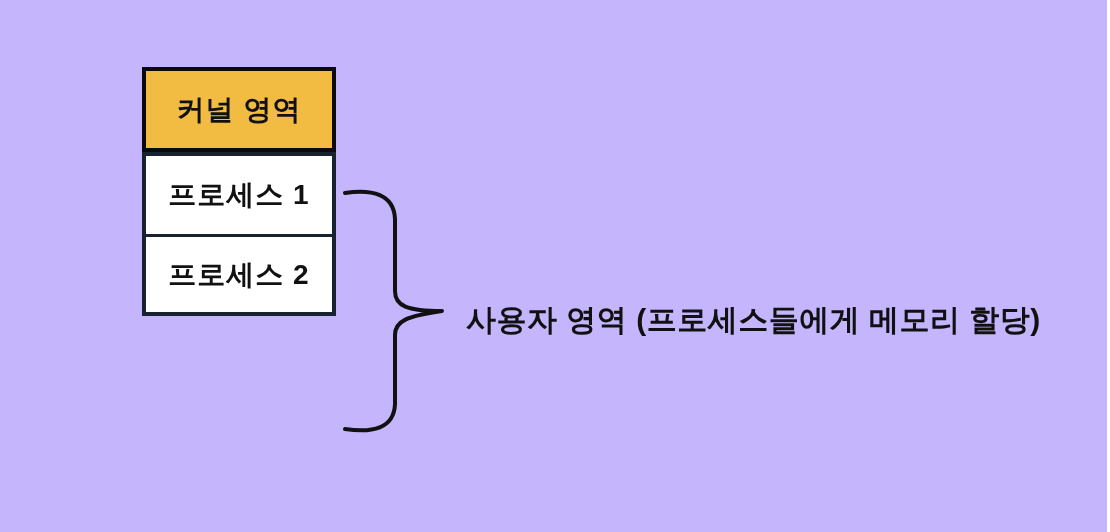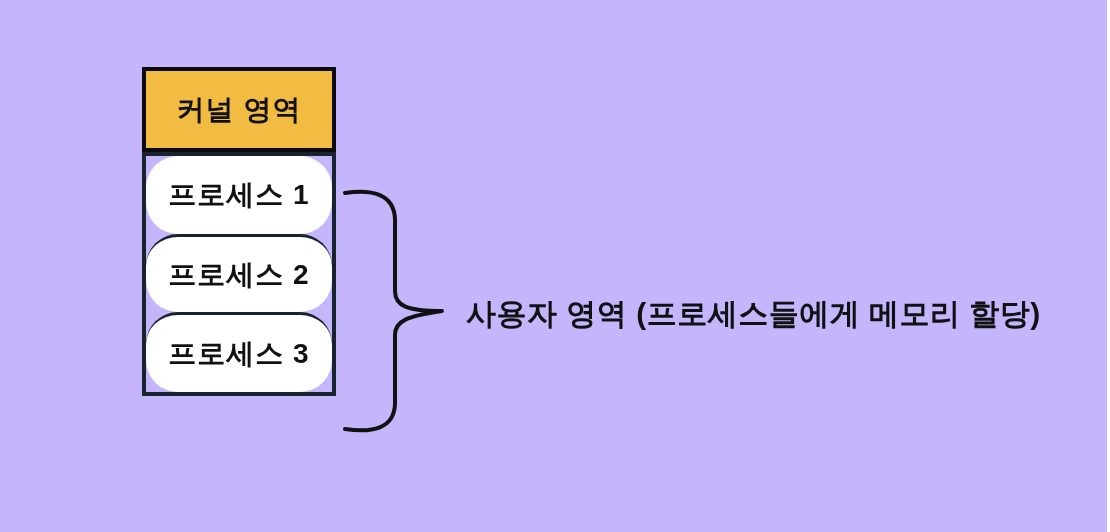--- a/index.html
+++ b/index.html
@@ -38,36 +38,36 @@
   }
   .kernel-box {
     height: 85px;
     background: var(--kernel-fill);
     border: 4px solid var(--kernel-border);
   }
   .process-stack {
     border: 4px solid var(--process-border);
     border-top: 4px solid var(--process-border);
   }
-  .process-box { height: 78px; border-radius: 32px; }
+  .process-box { height: 78px; }
   .process-box + .process-box { border-top: 3px solid var(--process-border); text-align: center; }
   .process-box:nth-child(3) { height: 80px; }
   .process-box:nth-child(4) { height: 61px; }
   .brace-svg {
     position: absolute;
     left: 0;
     top: 0;
     width: 1110px;
     height: 532px;
     pointer-events: none;
   }
   .user-area-label {
     position: absolute;
     left: 466px;
-    top: 294px;
+    top: 300px;
     height: 40px;
     line-height: 40px;
     font-size: 30px;
     font-weight: 600;
     letter-spacing: 0.5px;
     color: var(--ink);
     white-space: nowrap;
   }
 </style>
 </head>
@@ -80,23 +80,20 @@
       <span>커널 영역</span>
     </div>
 
     <div class="process-stack">
       <div class="box process-box">
         <span>프로세스 1</span>
       </div>
       <div class="box process-box">
         <span>프로세스 2</span>
       </div>
-      <div class="box process-box">
-        <span>프로세스 3</span>
-      </div>
     </div>
   </div>
 
   <svg class="brace-svg" viewBox="0 0 1110 532" xmlns="http://www.w3.org/2000/svg">
     <path d="M345 193
              C 372 189, 394 194, 395 219
              L 395 291
              C 395 306, 407 311, 442 311
              C 407 316, 395 321, 395 335
              L 395 404

